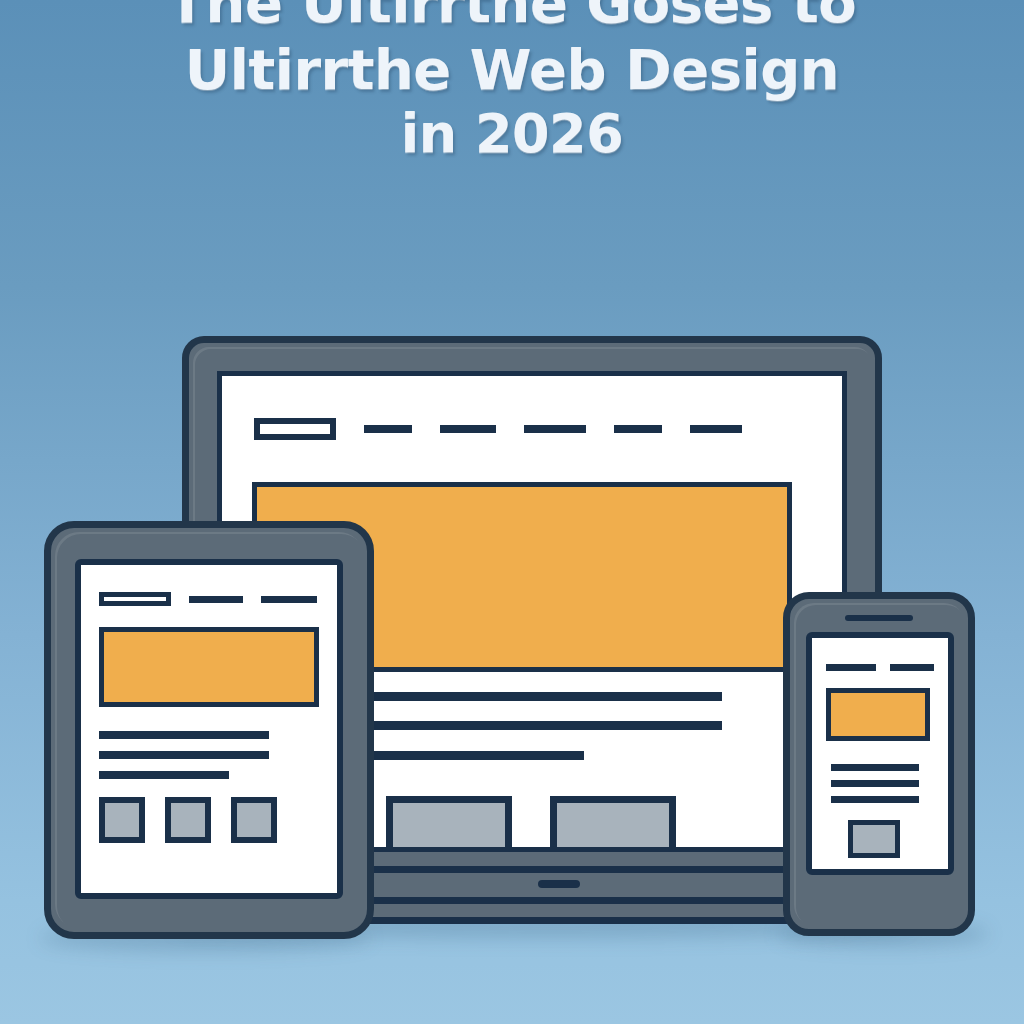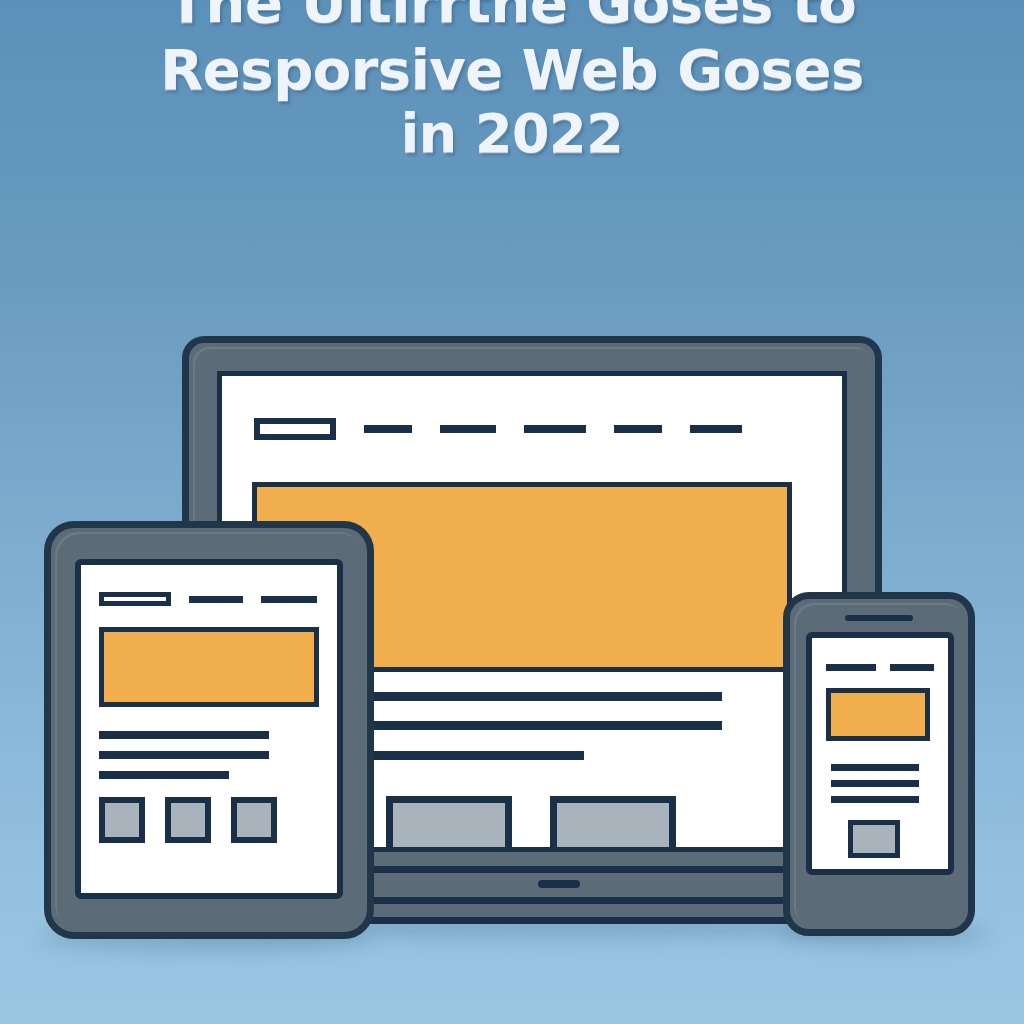--- a/index.html
+++ b/index.html
@@ -166,22 +166,22 @@
   .ph-card{
     position:absolute; left:36px; top:182px; width:52px; height:38px;
     background:#a8b3bc; border:5px solid #1a3049;
   }
 </style>
 </head>
 <body>
 
 <div id="title-block">
   <div class="tline l1">The Ultirrthe Goses to</div>
-  <div class="tline l2">Resporsive Web Goses</div>
-  <div class="tline l3">in 2022</div>
+  <div class="tline l2">Ultirrthe Web Design</div>
+  <div class="tline l3">in 2026</div>
 </div>
 
 <div id="stage">
 
   <div class="shadow-blob" style="left:40px; top:925px; width:330px; height:26px;"></div>
   <div class="shadow-blob" style="left:170px; top:912px; width:740px; height:26px;"></div>
   <div class="shadow-blob" style="left:778px; top:922px; width:210px; height:24px;"></div>
 
   <div id="laptop">
     <div id="laptop-lid">

